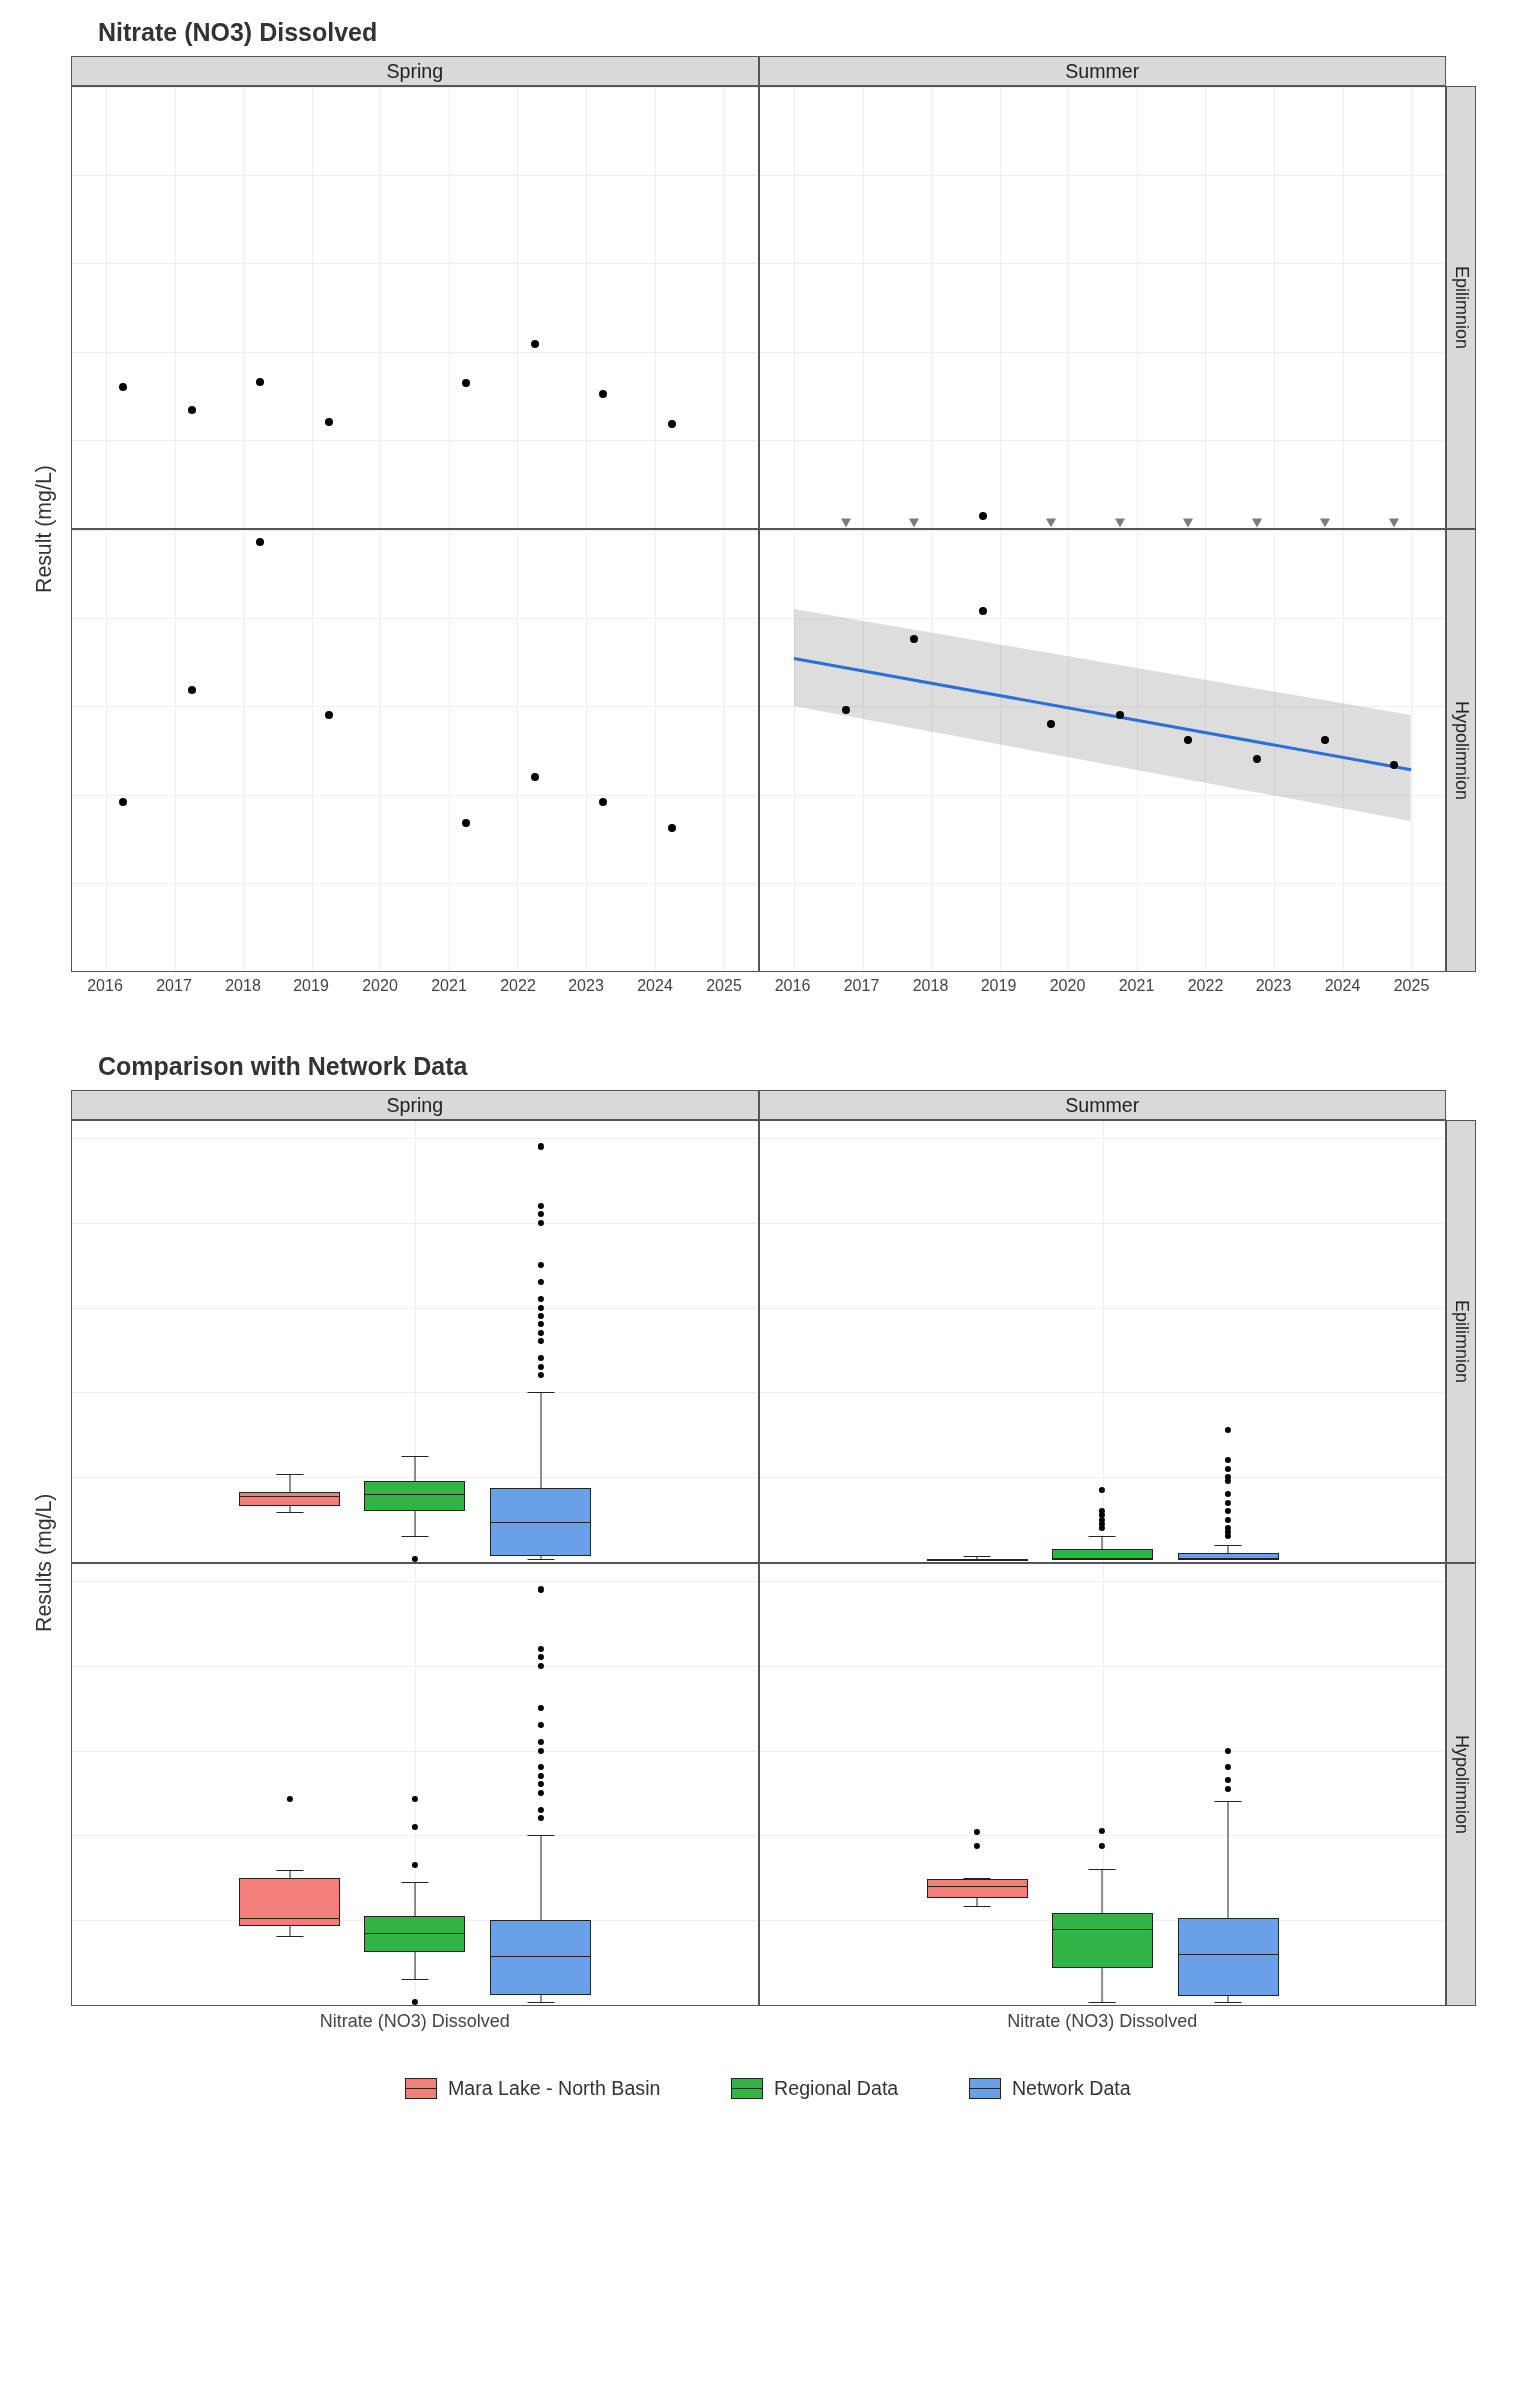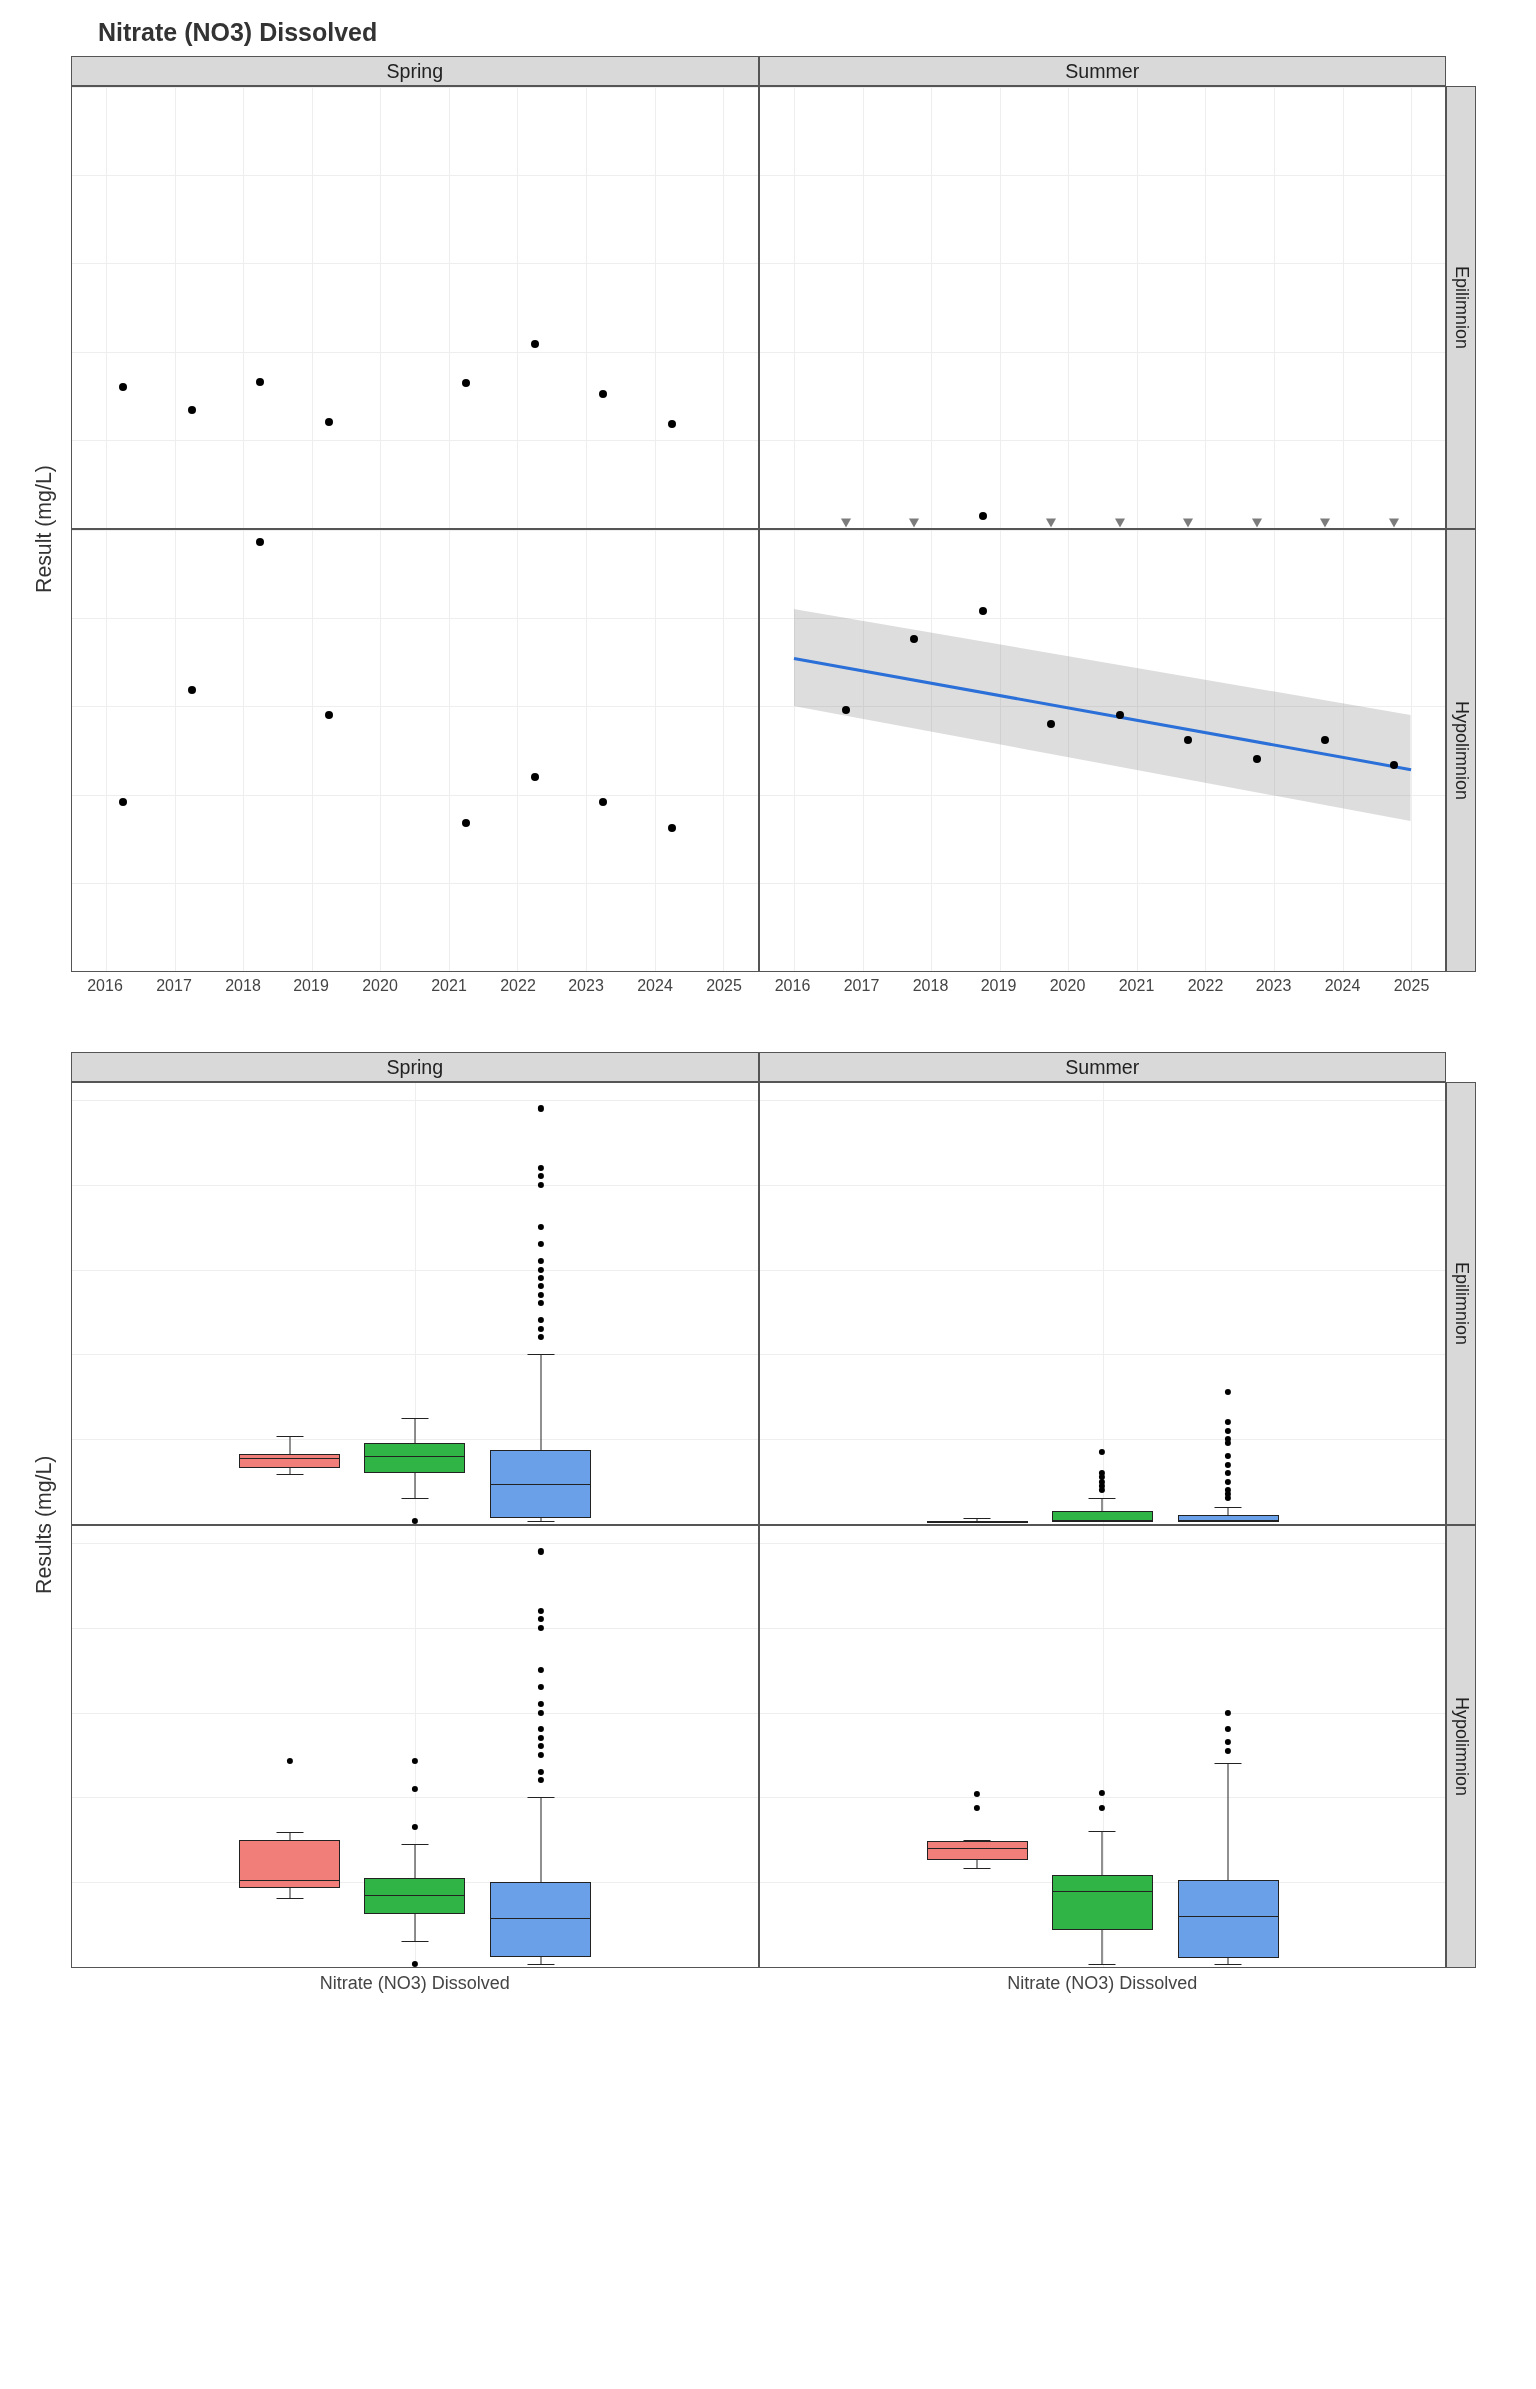--- a/index.html
+++ b/index.html
@@ -217,20 +217,21 @@
           <div class="x-tick" style="left: 447px;">2022</div>
           <div class="x-tick" style="left: 515px;">2023</div>
           <div class="x-tick" style="left: 584px;">2024</div>
           <div class="x-tick" style="left: 653px;">2025</div>
         </div>
     </div>
   </div>
 </div>
 
 <div class="chart-block">
+  <h2 class="chart-title">Comparison with Network Data</h2>
   <div class="facet-grid box" id="facet2">
     <div class="y-axis-label">Results (mg/L)</div>
     <div class="col-strip c1">Spring</div>
     <div class="col-strip c2">Summer</div>
     <div class="row-strip r1">Epilimnion</div>
     <div class="row-strip r2">Hypolimnion</div>
     <div class="panel p11" id="p2-11">
         <div class="gridline-h" style="top: 441px;"></div>
         <div class="gridline-h" style="top: 356px;"></div>
         <div class="gridline-h" style="top: 271px;"></div>
@@ -425,14 +426,28 @@
       </div>
     <div class="x-axis-area" id="xaxis2">
       <div class="x-axis-half" id="xa2-l">
           <div class="x-cat-label">Nitrate (NO3) Dissolved</div>
         </div>
       <div class="x-axis-half" id="xa2-r">
           <div class="x-cat-label">Nitrate (NO3) Dissolved</div>
         </div>
     </div>
   </div>
+  <div class="legend">
+    <div class="legend-item">
+      <span class="legend-swatch fill-red"></span>
+      <span>Mara Lake - North Basin</span>
+    </div>
+    <div class="legend-item">
+      <span class="legend-swatch fill-green"></span>
+      <span>Regional Data</span>
+    </div>
+    <div class="legend-item">
+      <span class="legend-swatch fill-blue"></span>
+      <span>Network Data</span>
+    </div>
+  </div>
 </div>
 
 
 </body></html>

